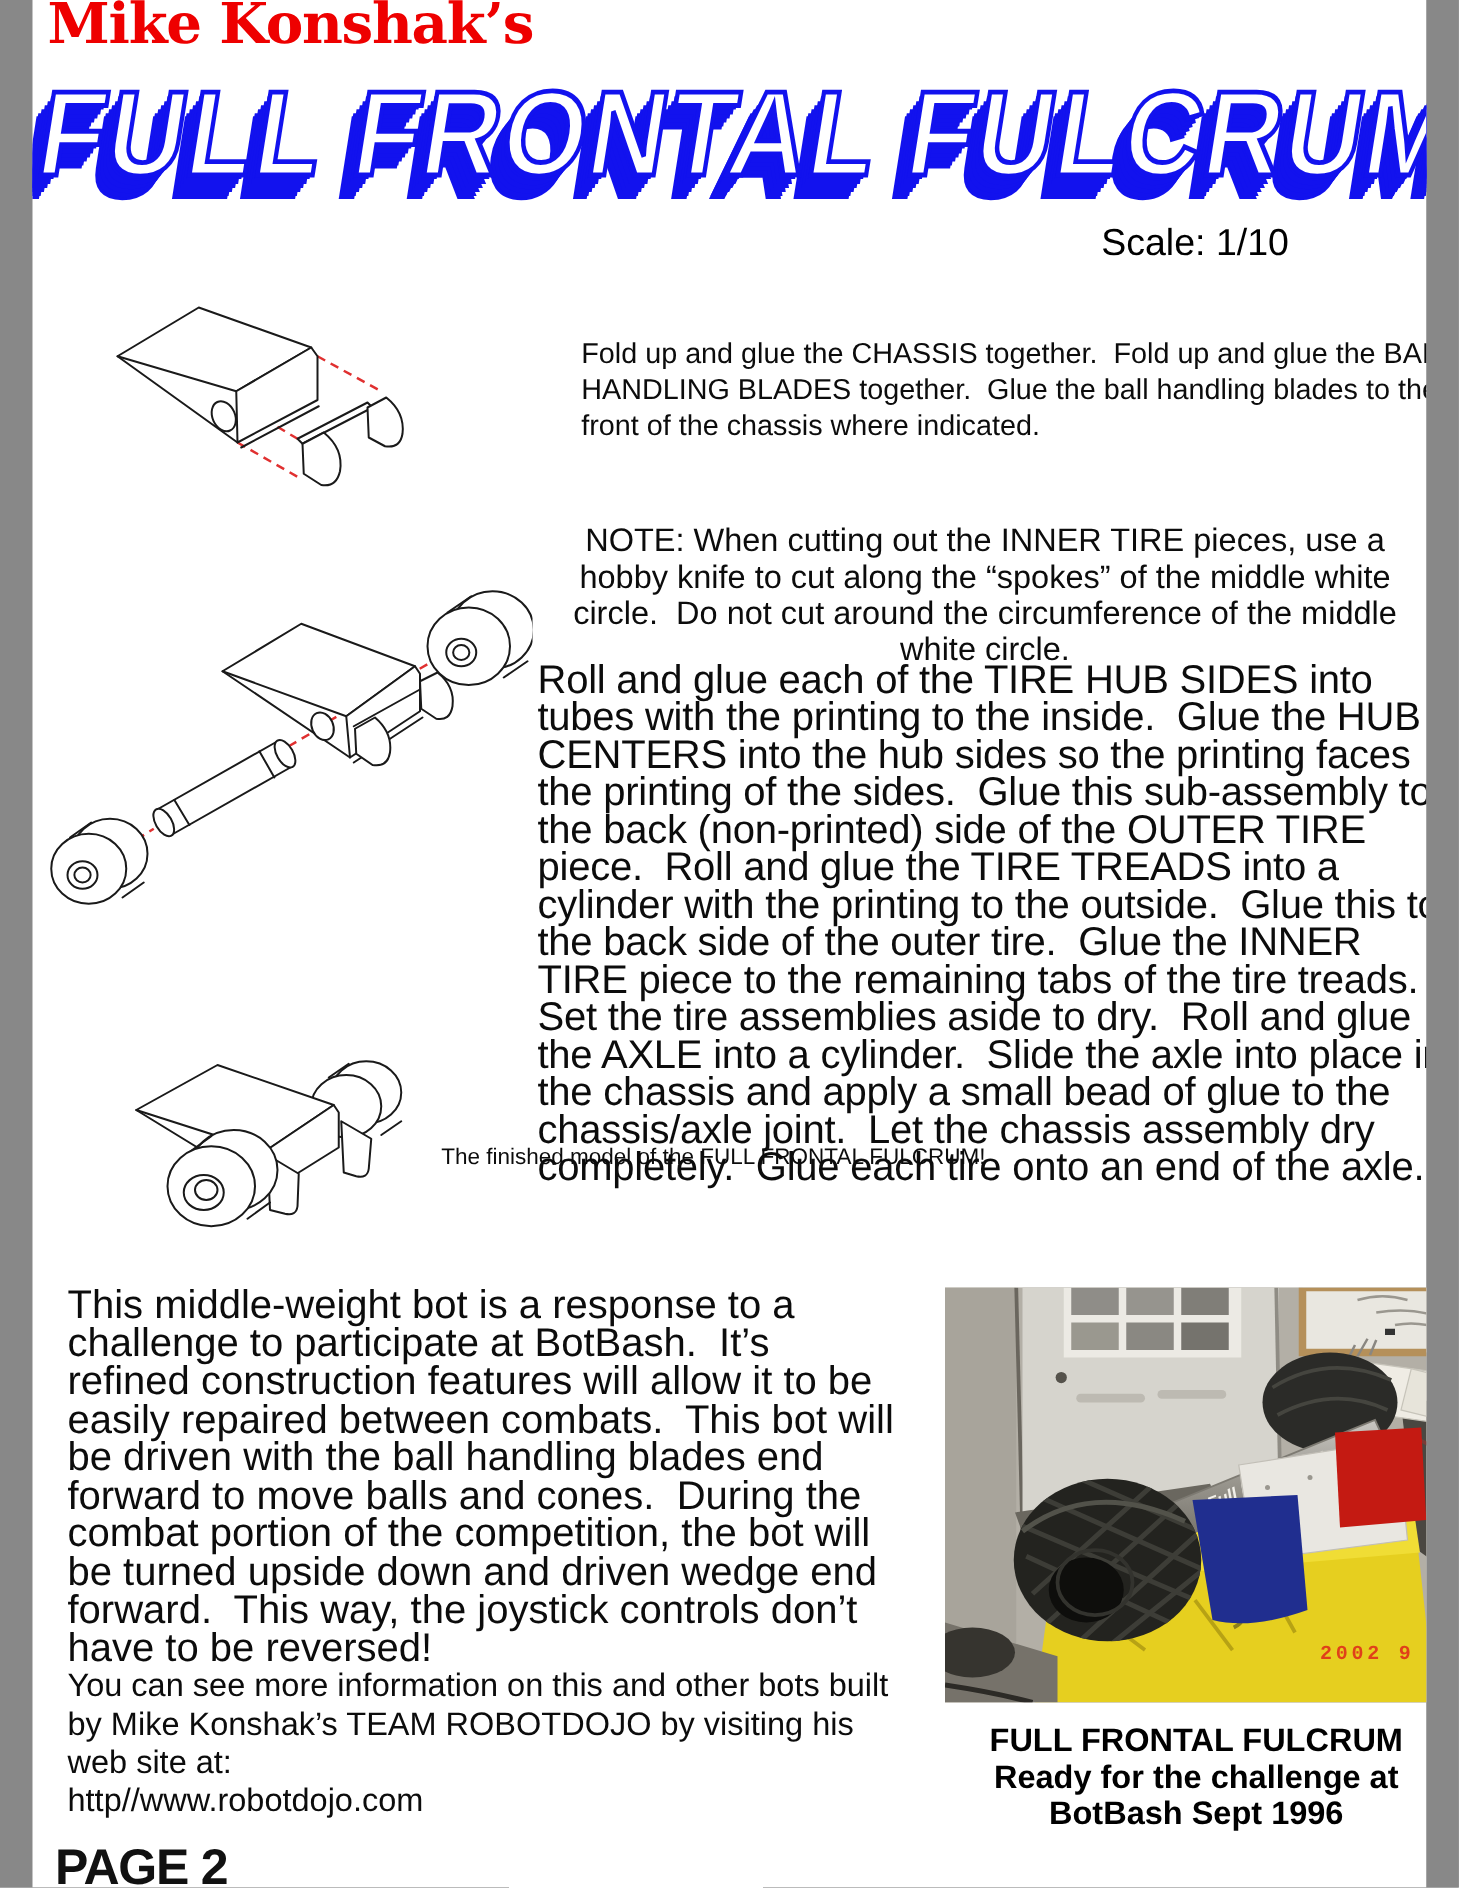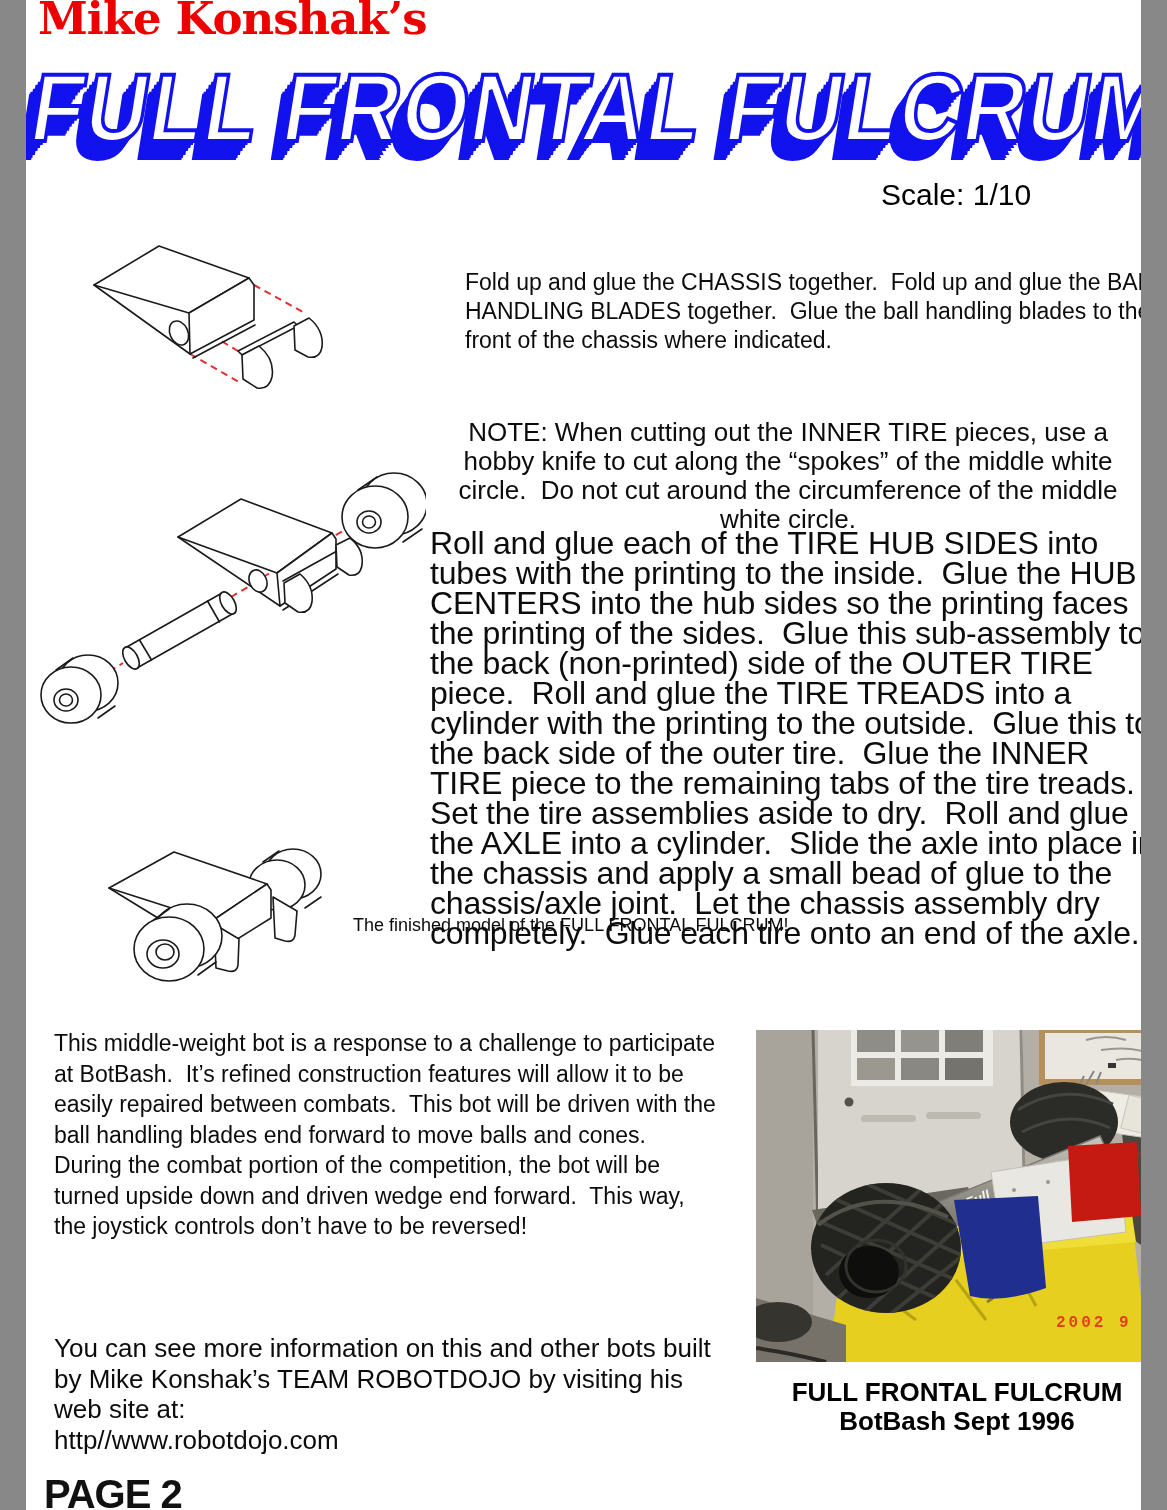--- a/index.html
+++ b/index.html
@@ -27,21 +27,21 @@
   .designer{
     left:13px;top:168px;font-size:43px;font-weight:800;letter-spacing:-1px;color:#000;
   }
   .scale{left:855px;top:178px;font-size:30px;color:#000;text-align:right;}
   
   .para{white-space:pre-wrap;color:#0c0c0c;}
   .p-step1{left:439px;top:268px;width:700px;font-size:23px;line-height:29px;}
   .p-note {left:404px;top:418px;width:716px;font-size:26px;line-height:29px;text-align:center;}
   .p-tires{left:404px;top:528px;width:738px;font-size:32px;line-height:30px;letter-spacing:-0.2px;}
   .p-finished{left:327px;top:911px;width:700px;font-size:18px;line-height:29px;}
-  .p-about1{left:28px;top:1028px;width:668px;font-size:23px;line-height:30.5px;}
+  .p-about1{left:28px;top:1028px;width:668px;font-size:32px;line-height:30.5px;}
   .p-about2{left:28px;top:1333px;width:668px;font-size:26px;line-height:30.5px;}
   .page-num{left:18px;top:1472px;font-size:40px;font-weight:800;letter-spacing:-1px;}
   
   .photo{left:730px;top:1030px;width:435px;height:332px;overflow:hidden;background:#b3afa6;}
   .caption{left:745px;top:1378px;width:372px;text-align:center;
     font-size:26px;font-weight:bold;line-height:29px;color:#000;}
   
   svg .ln{fill:none;stroke:#1a1a1a;stroke-width:1.6;stroke-linejoin:round;stroke-linecap:round;}
   svg .fc{fill:#ffffff;stroke:#1a1a1a;stroke-width:1.6;stroke-linejoin:round;}
   svg .red{fill:none;stroke:#e03030;stroke-width:2;stroke-dasharray:7 5;}
@@ -223,18 +223,19 @@
 
       <path d="M388,185 C402,225 378,255 396,300" stroke="#2a2a26" stroke-width="5" fill="none"></path>
       <path d="M398,296 l18,14" stroke="#2a2a26" stroke-width="8"></path>
 
       <text x="300" y="297" font-family="Liberation Mono, monospace" font-size="16" font-weight="bold" letter-spacing="3" fill="#e0401a">2002 9 7</text>
     </svg>
   </div>
 
   <div class="abs caption">
     <div>FULL FRONTAL FULCRUM</div>
+    <div>Ready for the challenge at</div>
     <div>BotBash Sept 1996</div>
   </div>
 
   <div class="abs page-num">PAGE 2</div>
 
 </div>
 
 </body></html>

